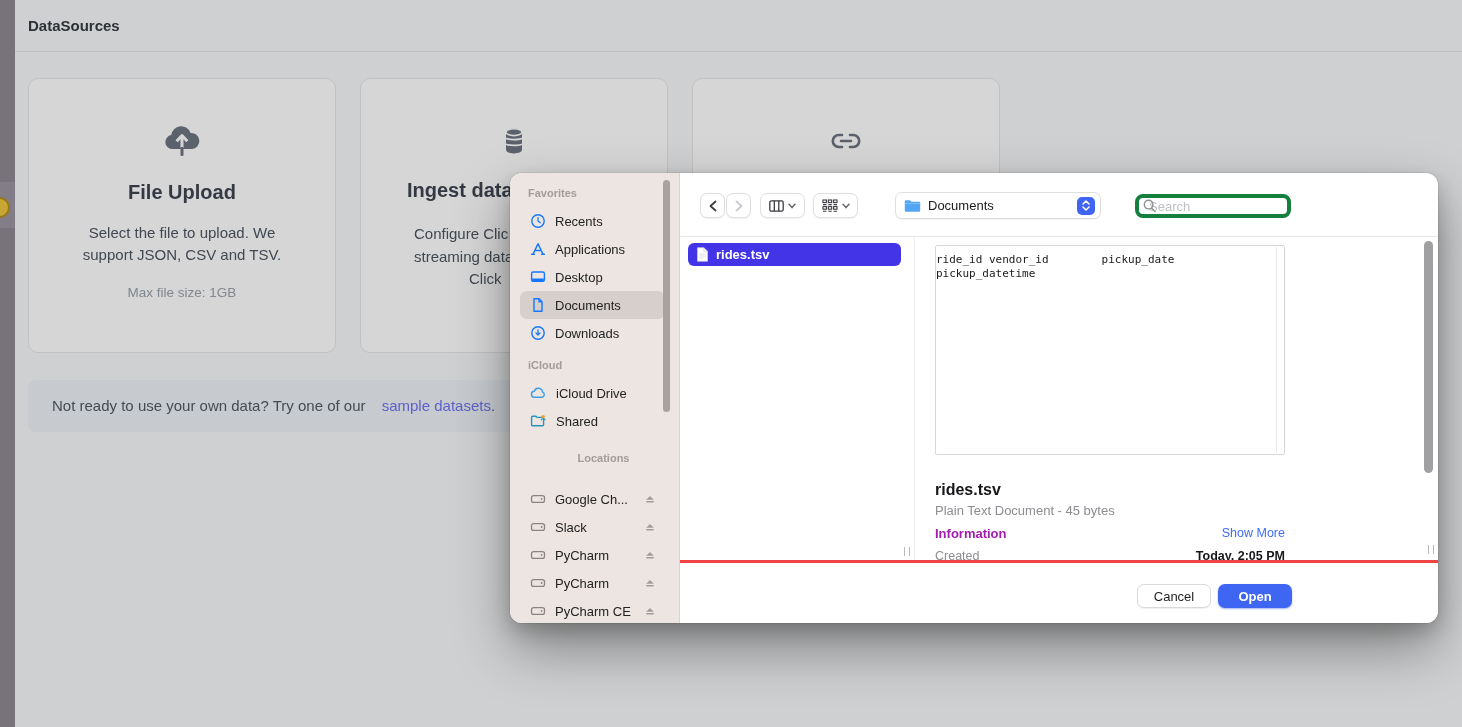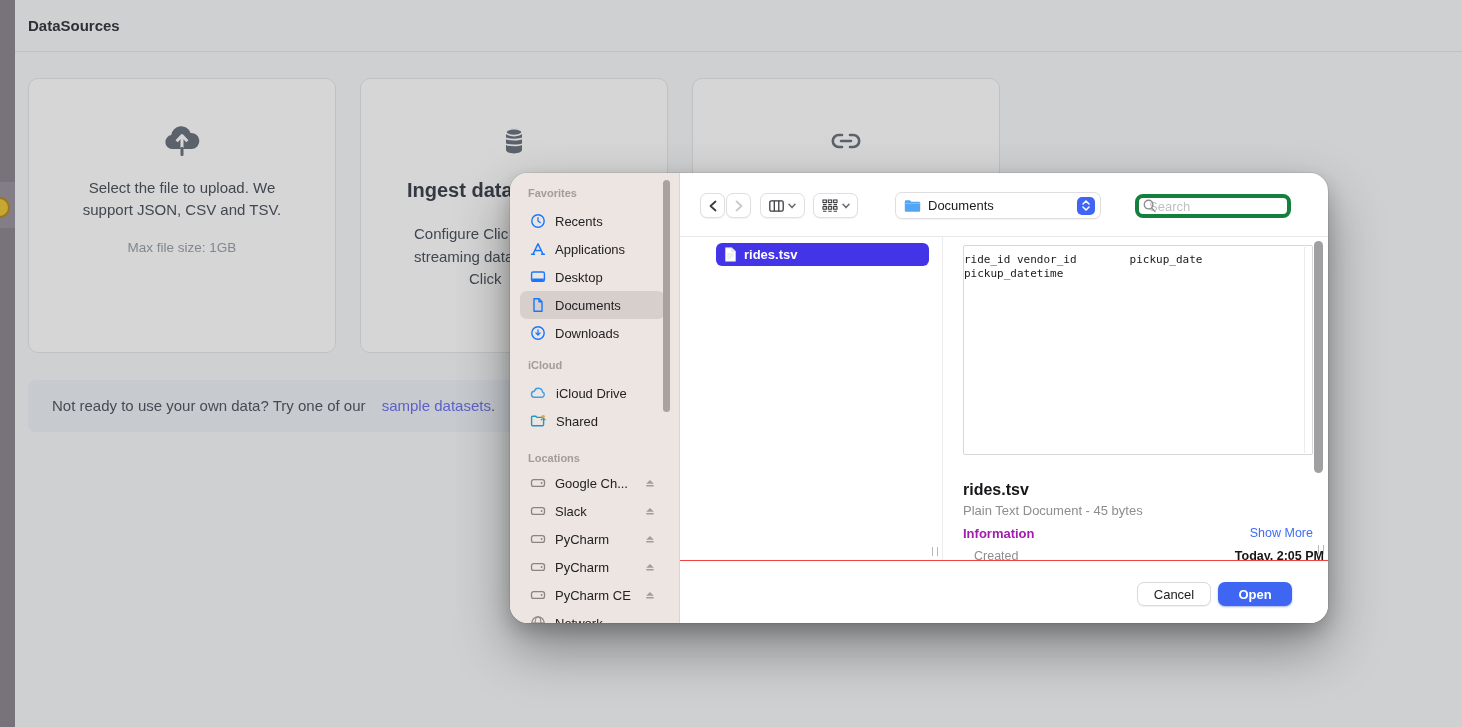--- a/index.html
+++ b/index.html
@@ -26,30 +26,30 @@
   .abs-frag { position:absolute; font-size:15px; color:#4e5661; white-space:nowrap; }
   .card2-title { position:absolute; left:46px; top:100px; font-size:20px; font-weight:700; color:#3f4550; white-space:nowrap; }
 
   .banner { position:absolute; left:28px; top:380px; width:974px; height:52px; background:#edf2f8;
             border-radius:8px; font-size:15px; color:#525a64; line-height:52px; padding-left:24px; }
   .banner a { color:#6f74ee; text-decoration:none;margin-left:12px; }
 
   .dim { position:absolute; inset:0; background:rgba(0,0,0,0.16); z-index:5; }
 
   
-  .dialog { position:absolute; left:510px; top:173px; width:818px; height:450px; background:#fff;
-            border-radius:18px; overflow:hidden; z-index:10;
+  .dialog { position:absolute; left:510px; top:173px; width:928px; height:450px; background:#fff;
+            border-radius:12px; overflow:hidden; z-index:10;
             box-shadow:0 0 0 1px rgba(0,0,0,0.07), 0 25px 55px rgba(0,0,0,0.38), 0 8px 18px rgba(0,0,0,0.18); }
 
   
   .dlg-sidebar { position:absolute; left:0; top:0; width:170px; height:450px; background:#ece5e2;
                  border-right:1px solid rgba(0,0,0,0.07); overflow:hidden; }
   .sb-label { font-size:11px; font-weight:700; color:#a39c99; margin:14px 0 7px 18px; height:13px; }
   .sb-label.l2 { margin-top:12px; }
-  .sb-label.l3 { margin-top:17px; margin-bottom:4px; }
+  .sb-label.l3 { margin-top:17px; margin-bottom:20px;text-align:center; }
   .sb-row { height:28px; display:flex; align-items:center; margin:0 14px 0 10px; padding:0 8px 0 10px;
             border-radius:7px; gap:9px;text-align:right; }
   .sb-row.selected { background:#d7cfcc; }
   .sb-row .lbl { font-size:13px; color:#232323; white-space:nowrap; }
   .sb-row svg { flex:0 0 auto; }
   .eject { margin-left:auto; }
   .sb-scroll { position:absolute; right:9px; top:7px; width:7px; height:232px; border-radius:4px; background:#a9a3a0; }
 
   
   .dlg-content { position:absolute; left:170px; top:0; right:0; bottom:0; }
@@ -68,46 +68,46 @@
   .loc-pill .lbl { margin-left:7px; font-size:13px; color:#1b1b1e; }
   .stepper { margin-left:auto; width:18px; height:18px; border-radius:5px; background:#4064f4;
              display:flex; flex-direction:column; align-items:center; justify-content:center; gap:1px; }
   .search { position:absolute; left:455px; top:21px; width:156px; height:24px; }
   .search input { width:100%; height:100%; border:4px solid #15803d; border-radius:8px; background:#fff;
                   font-size:13px; padding-left:10px; color:#3a3a3e; outline:none;
                   font-family:"Liberation Sans", sans-serif; }
   .search input::placeholder { color:#bfbfc5; }
   .search svg { position:absolute; left:8px; top:5px; }
 
-  .browser { position:absolute; left:0; right:0; top:64px; bottom:63px;margin-left:28px; }
+  .browser { position:absolute; left:0; right:0; top:64px; bottom:63px; }
   .file-col { position:absolute; left:0; top:0; bottom:0; width:235px; border-right:1px solid #ededef; }
   .file-row { position:absolute; left:8px; top:6px; width:213px; height:23px; border-radius:6px;
               background:#4334e8; display:flex; align-items:center; padding-left:8px; gap:7px; }
   .file-row .lbl { font-size:13px; font-weight:700; color:#fff; }
   .grip { width:6px; height:9px; border-left:1.5px solid #b8b8bc; border-right:1.5px solid #b8b8bc; }
   .grip-1 { position:absolute; left:224px; bottom:4px; }
   .grip-2 { position:absolute; right:4px; top:372px; }
   .preview-box { position:absolute; left:255px; top:8px; width:350px; height:210px; background:#fff;
                  border:1px solid #d7d7d9; border-radius:2px; padding:7px 0; }
   .preview-box .line { font-family:"DejaVu Sans Mono", monospace; font-size:11px; line-height:14px;
                        color:#1a1a1a; white-space:pre; }
   .preview-track { position:absolute; right:7px; top:1px; bottom:1px; border-left:1px solid #ebebed; }
   .v-thumb { position:absolute; right:5px; top:68px; width:9px; height:232px; border-radius:5px; background:#a0a0a3; }
 
   .info-name { position:absolute; left:255px; top:244px; font-size:16px; font-weight:700; color:#17171a; }
   .info-kind { position:absolute; left:255px; top:266px; font-size:13px; color:#8d8d92; }
   .info-row { position:absolute; left:255px; top:289px; width:350px; display:flex; }
   .info-row .k { font-size:13px; font-weight:700; color:#a21caf; }
   .info-row .v { margin-left:auto; font-size:12.5px; color:#3f6cf5; }
-  .info-row2 { position:absolute; left:266px; top:312px; width:350px; display:flex; }
+  .info-row2 { position:absolute; left:255px; top:312px; width:350px; display:flex; }
   .info-row2 .k { font-size:12.5px; color:#8d8d92; }
   .info-row2 .v { margin-left:auto; font-size:12.5px; font-weight:700; color:#17171a; }
 
   .bottom-bar { position:absolute; left:0; right:0; bottom:0; height:63px; background:#fff;
-                border-top:1px solid #ef4444; }
+                border-top:3px solid #ef4444; }
   .btn { position:absolute; top:21px; width:74px; height:24px; border-radius:7px; font-size:13px;
          display:flex; align-items:center; justify-content:center; cursor:default; }
   .btn-cancel { left:457px; background:#fff; border:1px solid #d9d9de; color:#1d1d1f;
                 box-shadow:0 0.5px 1px rgba(0,0,0,0.06); }
   .btn-open { left:538px; background:#3f66f3; color:#fff; font-weight:700;
               box-shadow:0 1px 2px rgba(34,64,200,0.4); }
 </style>
 </head>
 <body>
 
@@ -123,20 +123,21 @@
 <div class="cards">
   <div class="card">
     <div class="card-icon">
       <svg width="40" height="36" viewBox="0 0 40 36">
         <path fill="#6e7580" d="M10 26a7 7 0 0 1-.8-13.9A10 10 0 0 1 28.6 10 7.4 7.4 0 0 1 30 26z"></path>
         <path d="M20 25V13.8" stroke="#fff" stroke-width="3" fill="none"></path>
         <path d="M14.6 18.2 20 12.6l5.4 5.6" stroke="#fff" stroke-width="3" fill="none" stroke-linejoin="round"></path>
         <rect x="18.5" y="24" width="3" height="9" rx="1.2" fill="#6e7580"></rect>
       </svg>
     </div>
+    <div class="card-title">File Upload</div>
     <div class="card-desc">
       <div>Select the file to upload. We</div>
       <div>support JSON, CSV and TSV.</div>
     </div>
     <div class="card-note">Max file size: 1GB</div>
   </div>
 
   <div class="card">
     <div class="card-icon">
       <svg width="36" height="36" viewBox="0 0 36 36">

